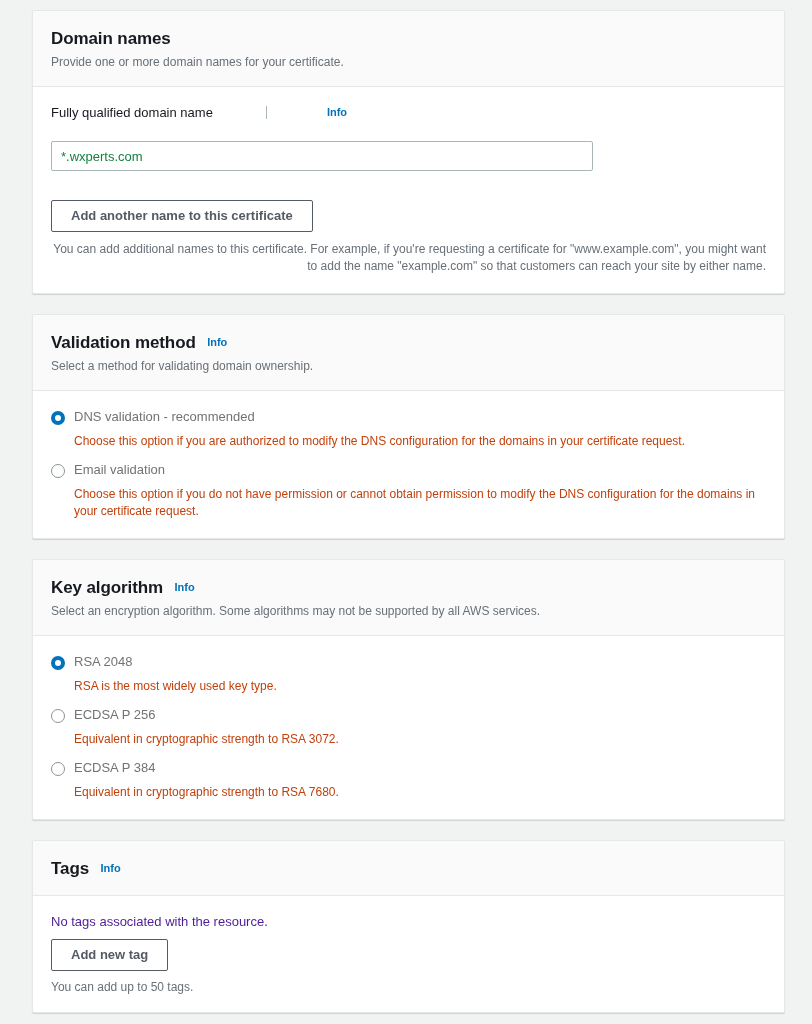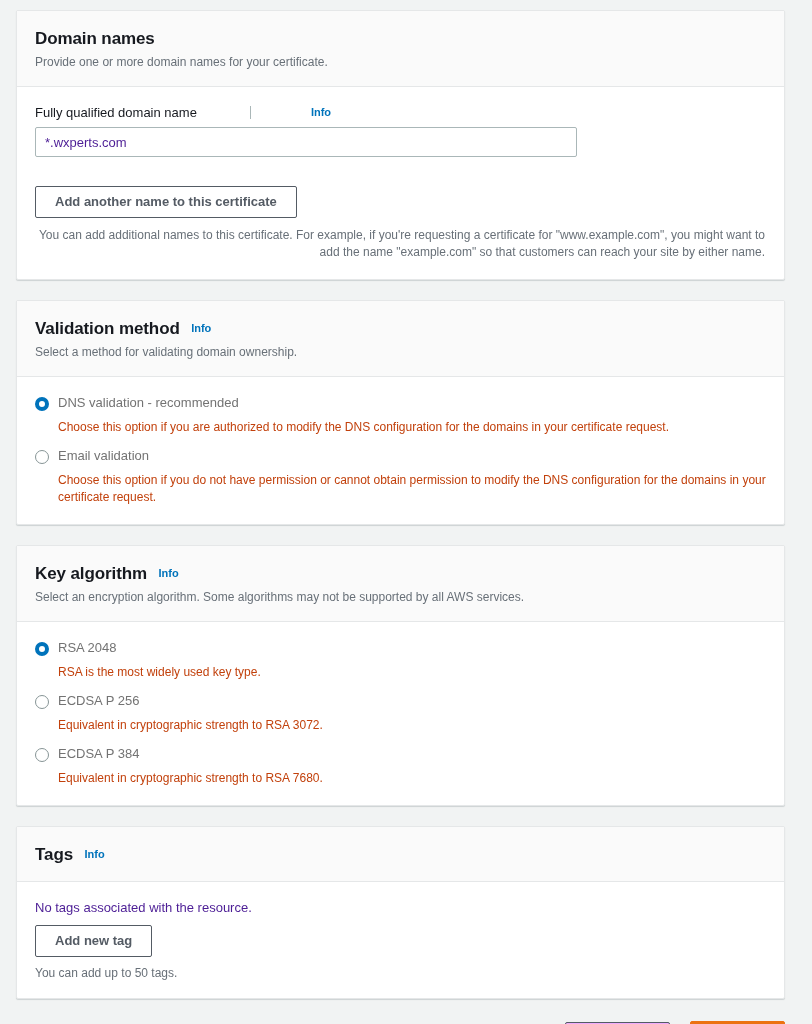--- a/index.html
+++ b/index.html
@@ -11,21 +11,21 @@
     height: 1024px;
     background: #f1f3f3;
     font-family: "Liberation Sans", sans-serif;
     color: #16191f;
     -webkit-font-smoothing: antialiased;
   }
   .page {
     width: 812px;
     height: 1024px;
     box-sizing: border-box;
-    padding: 10px 27px 0 16px;
+    padding: 10px 27px 0 32px;
     position: relative;
   }
   .card {
     background: #ffffff;
     border: 1px solid #e5e7e8;
     border-radius: 2px;
     box-shadow: 0 1px 1px 0 rgba(0, 28, 36, 0.15);
     margin-bottom: 20px;
   }
   .card-header {
@@ -62,21 +62,21 @@
   .card-body {
     padding: 18px;
   }
 
   
   .field-label-row {
     display: flex;
     align-items: center;
     font-size: 13px;
     color: #16191f;
-    margin-bottom: 7px;
+    margin-bottom: 21px;
     gap: 43px;
   }
   .field-label {
     font-size: 13px;
     color: #16191f;
   }
   .label-divider {
     width: 1px;
     height: 13px;
     background: #aab7b8;
@@ -84,21 +84,21 @@
   }
   .text-input {
     width: 542px;
     height: 30px;
     box-sizing: border-box;
     border: 1px solid #aab7b8;
     border-radius: 2px;
     padding: 4px 9px;
     font-family: "Liberation Sans", sans-serif;
     font-size: 13px;
-    color: #4c1d95;
+    color: #15803d;
     background: #ffffff;
     outline: none;
   }
   .btn-secondary {
     display: inline-block;
     background: #ffffff;
     border: 1px solid #545b64;
     border-radius: 2px;
     color: #545b64;
     font-family: "Liberation Sans", sans-serif;

